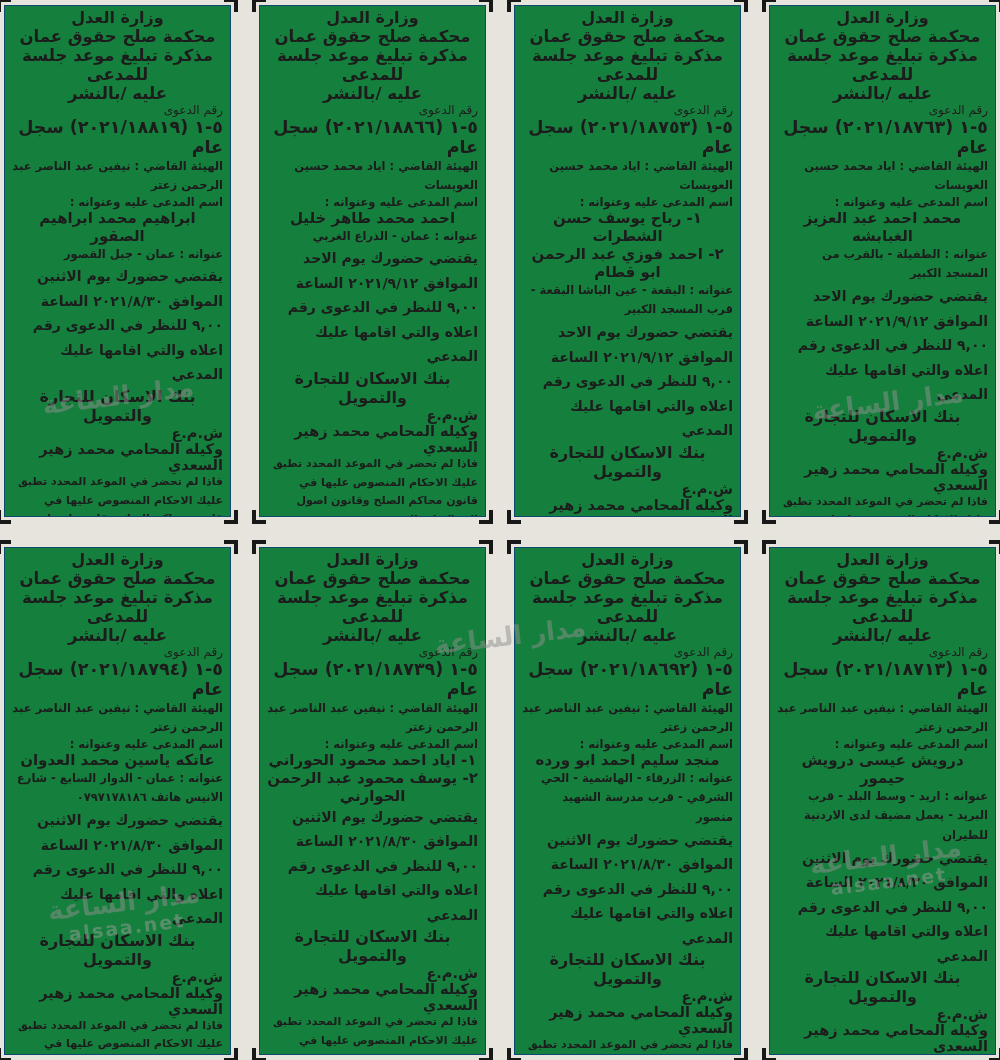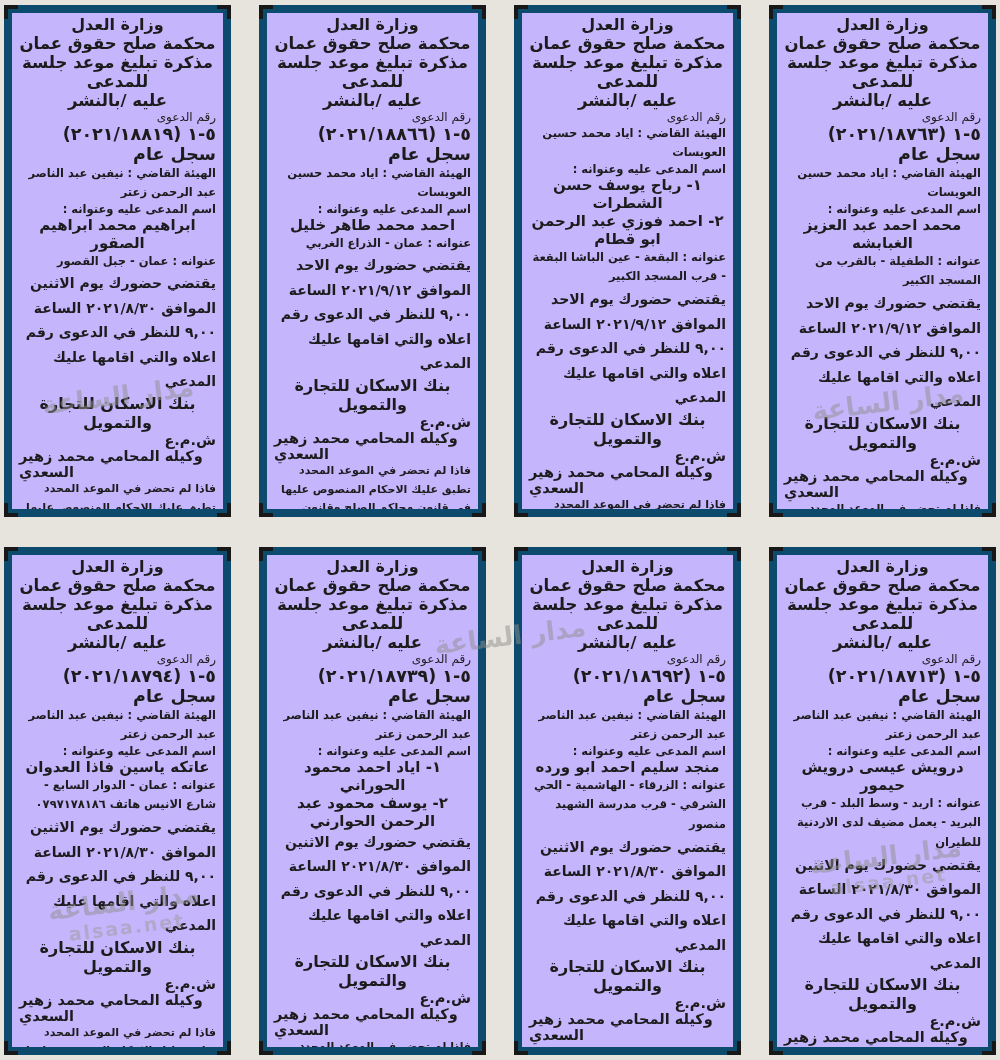--- a/index.html
+++ b/index.html
@@ -16,22 +16,22 @@
     direction:rtl;
     display:grid;
     grid-template-columns:repeat(4,227px);
     grid-template-rows:512px 508px;
     column-gap:28px;
     row-gap:30px;
     padding:5px 4px;
   }
   .notice{
     position:relative;
-    background:#c4b5fd;
-    border:8px solid #0c4a6e;
+    background:#15803d;
+    border:1px solid #0c4a6e;
     box-sizing:border-box;
   }
   .content{
     height:100%;
     overflow:hidden;
     padding:2px 7px;
     box-sizing:border-box;
   }
   
   .cnr{position:absolute;width:10px;height:10px;pointer-events:none;}
@@ -49,21 +49,21 @@
   .t2       {font-size:16.5px;font-weight:bold; margin-top:11px;}
   .caselab  {font-size:12px;  font-weight:normal; margin-top:11px;}
   .casenum  {font-size:17.5px;font-weight:bold; margin-top:5px;}
   .judge    {font-size:11.5px;font-weight:bold; margin-top:5px; line-height:1.65;}
   .deflab   {font-size:11.5px;font-weight:bold; margin-top:3px;}
   .defname  {font-size:15px;  font-weight:bold; margin-top:6px; text-align:center;}
   .addr     {font-size:11.5px;font-weight:bold; margin-top:5px; line-height:1.7;}
   .summons  {font-size:14px;font-weight:bold; margin-top:2px; line-height:1.75;}
   .plaintiff{font-size:16px;  font-weight:bold; margin-top:8px; text-align:center;}
   .sharika  {font-size:14.5px;font-weight:bold; margin-top:10px;text-align:right;}
-  .agent    {font-size:14.5px;font-weight:bold; margin-top:10px;text-align:left;}
+  .agent    {font-size:14.5px;font-weight:bold; margin-top:10px;text-align:right;}
   .footnote {font-size:11px;  font-weight:bold; margin-top:5px; line-height:1.7;}
 
   
   .wm{
     position:absolute;
     color:#90908d;
     opacity:.5;
     font-size:26px;
     font-weight:bold;
     transform:rotate(-7deg);
@@ -119,20 +119,21 @@
     <span class="cnr tl"></span>
     <span class="cnr tr"></span>
     <span class="cnr bl"></span>
     <span class="cnr br"></span>
     <div class="content">
       <p class="ministry c">وزارة العدل</p>
       <p class="court c">محكمة صلح حقوق عمان</p>
       <p class="t1 c">مذكرة تبليغ موعد جلسة للمدعى</p>
       <p class="t2 c">عليه /بالنشر</p>
       <p class="caselab r">رقم الدعوى</p>
+      <p class="casenum r">٥-١ (٢٠٢١/١٨٧٥٣) سجل عام</p>
       <p class="judge r">الهيئة القاضي : اياد محمد حسين العويسات</p>
       <p class="deflab r">اسم المدعى عليه وعنوانه :</p>
       <div>
           <p class="defname">١- رباح يوسف حسن الشطرات</p>
           <p class="defname">٢- احمد فوزي عبد الرحمن ابو قطام</p>
         </div>
       <p class="addr r">عنوانه : البقعة - عين الباشا البقعة - قرب المسجد الكبير</p>
       <p class="summons r">يقتضي حضورك يوم الاحد الموافق ٢٠٢١/٩/١٢ الساعة ٩,٠٠ للنظر في الدعوى رقم اعلاه والتي اقامها عليك المدعي</p>
       <p class="plaintiff c">بنك الاسكان للتجارة والتمويل</p>
       <p class="sharika c">ش.م.ع</p>
@@ -279,21 +280,21 @@
     <div class="content">
       <p class="ministry c">وزارة العدل</p>
       <p class="court c">محكمة صلح حقوق عمان</p>
       <p class="t1 c">مذكرة تبليغ موعد جلسة للمدعى</p>
       <p class="t2 c">عليه /بالنشر</p>
       <p class="caselab r">رقم الدعوى</p>
       <p class="casenum r">٥-١ (٢٠٢١/١٨٧٩٤) سجل عام</p>
       <p class="judge r">الهيئة القاضي : نيفين عبد الناصر عبد الرحمن زعتر</p>
       <p class="deflab r">اسم المدعى عليه وعنوانه :</p>
       <div>
-          <p class="defname">عاتكه ياسين فاذا العدوان</p>
+          <p class="defname">عاتكه ياسين محمد العدوان</p>
         </div>
       <p class="addr r">عنوانه : عمان - الدوار السابع - شارع الانيس هاتف ٠٧٩٧١٧٨١٨٦</p>
       <p class="summons r">يقتضي حضورك يوم الاثنين الموافق ٢٠٢١/٨/٣٠ الساعة ٩,٠٠ للنظر في الدعوى رقم اعلاه والتي اقامها عليك المدعي</p>
       <p class="plaintiff c">بنك الاسكان للتجارة والتمويل</p>
       <p class="sharika c">ش.م.ع</p>
       <p class="agent c">وكيله المحامي محمد زهير السعدي</p>
       <p class="footnote r">فاذا لم تحضر في الموعد المحدد تطبق عليك الاحكام المنصوص عليها في قانون محاكم الصلح وقانون اصول المحاكمات المدنية .</p>
     </div>
   </section>
 </div>

